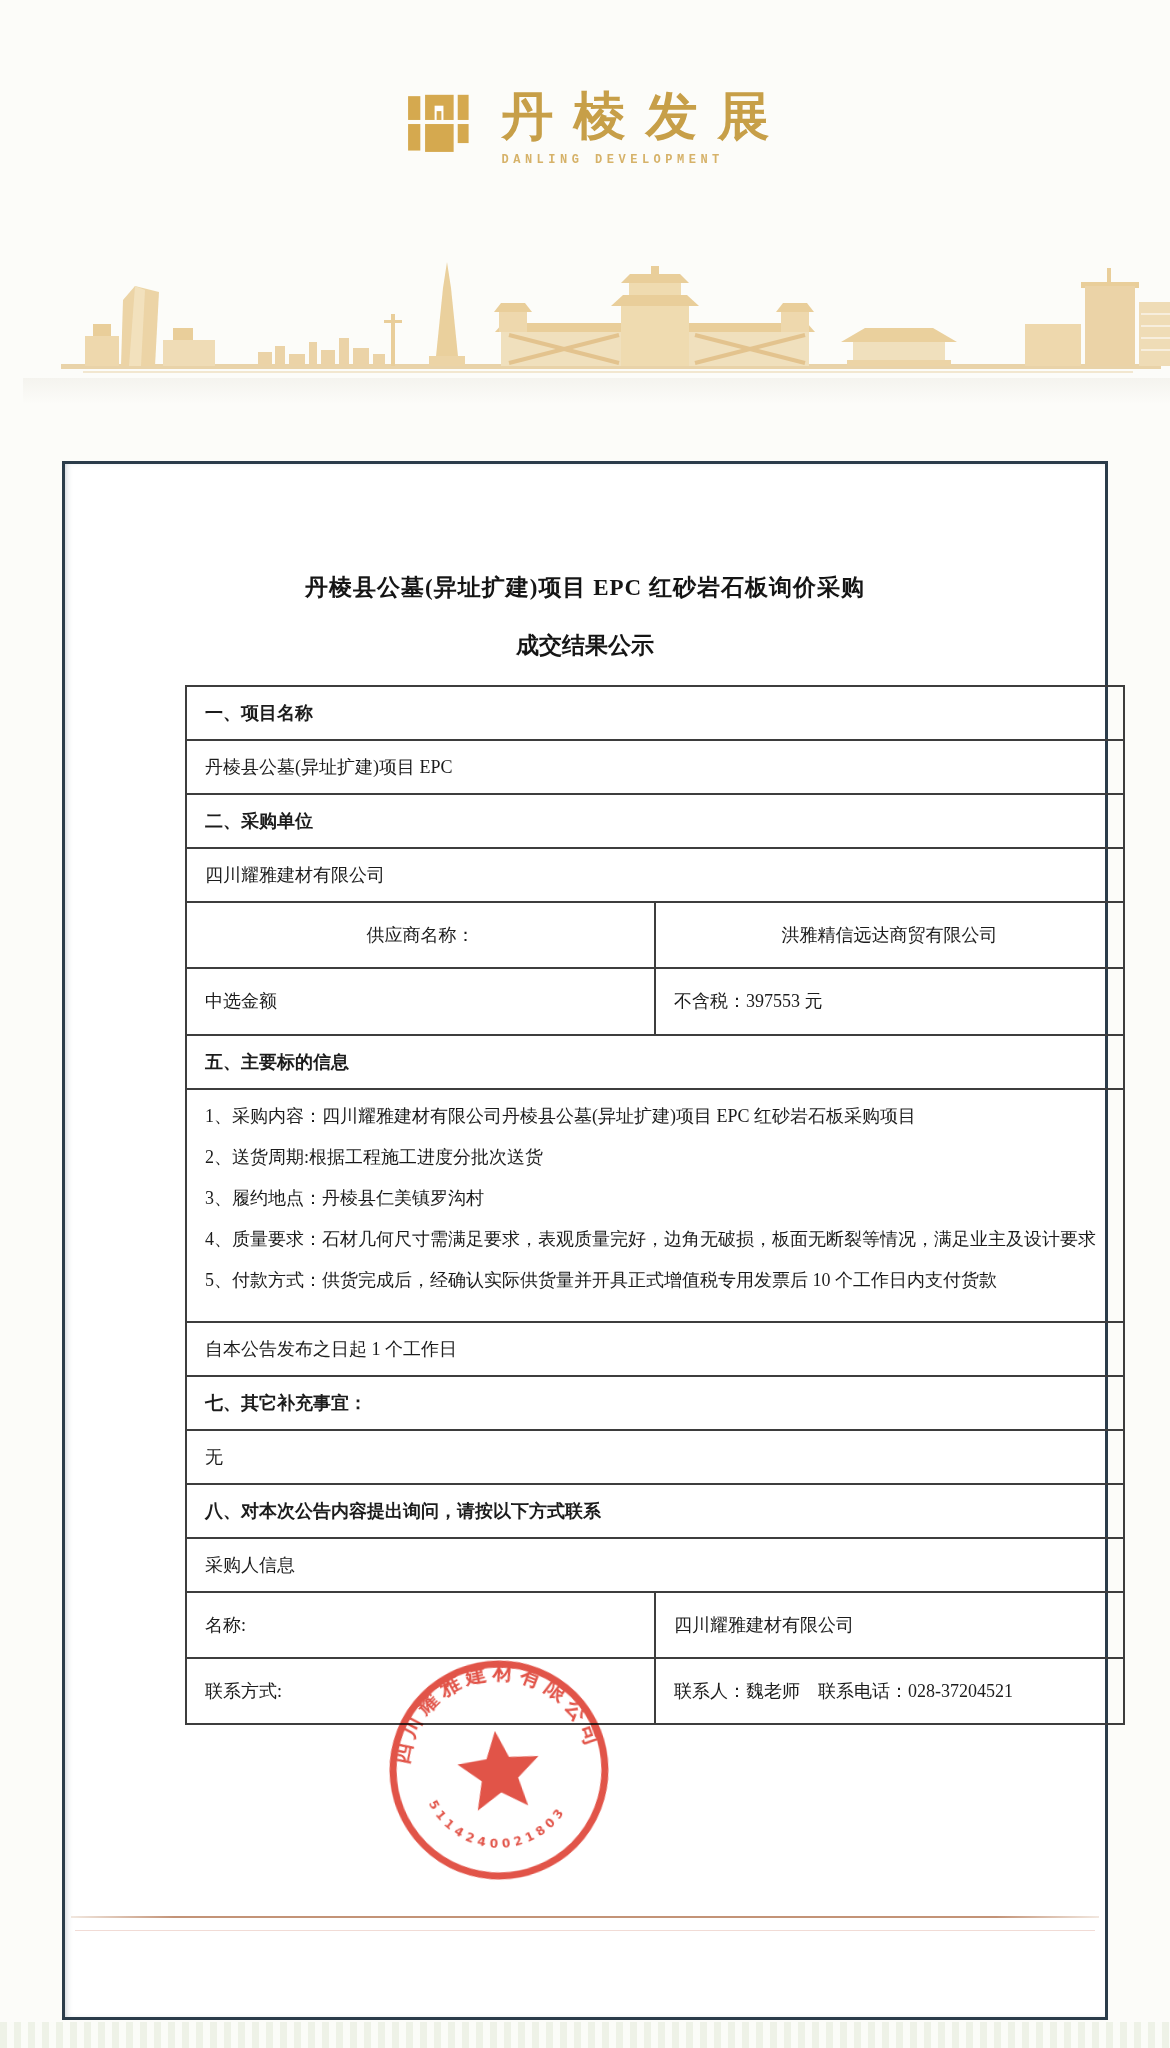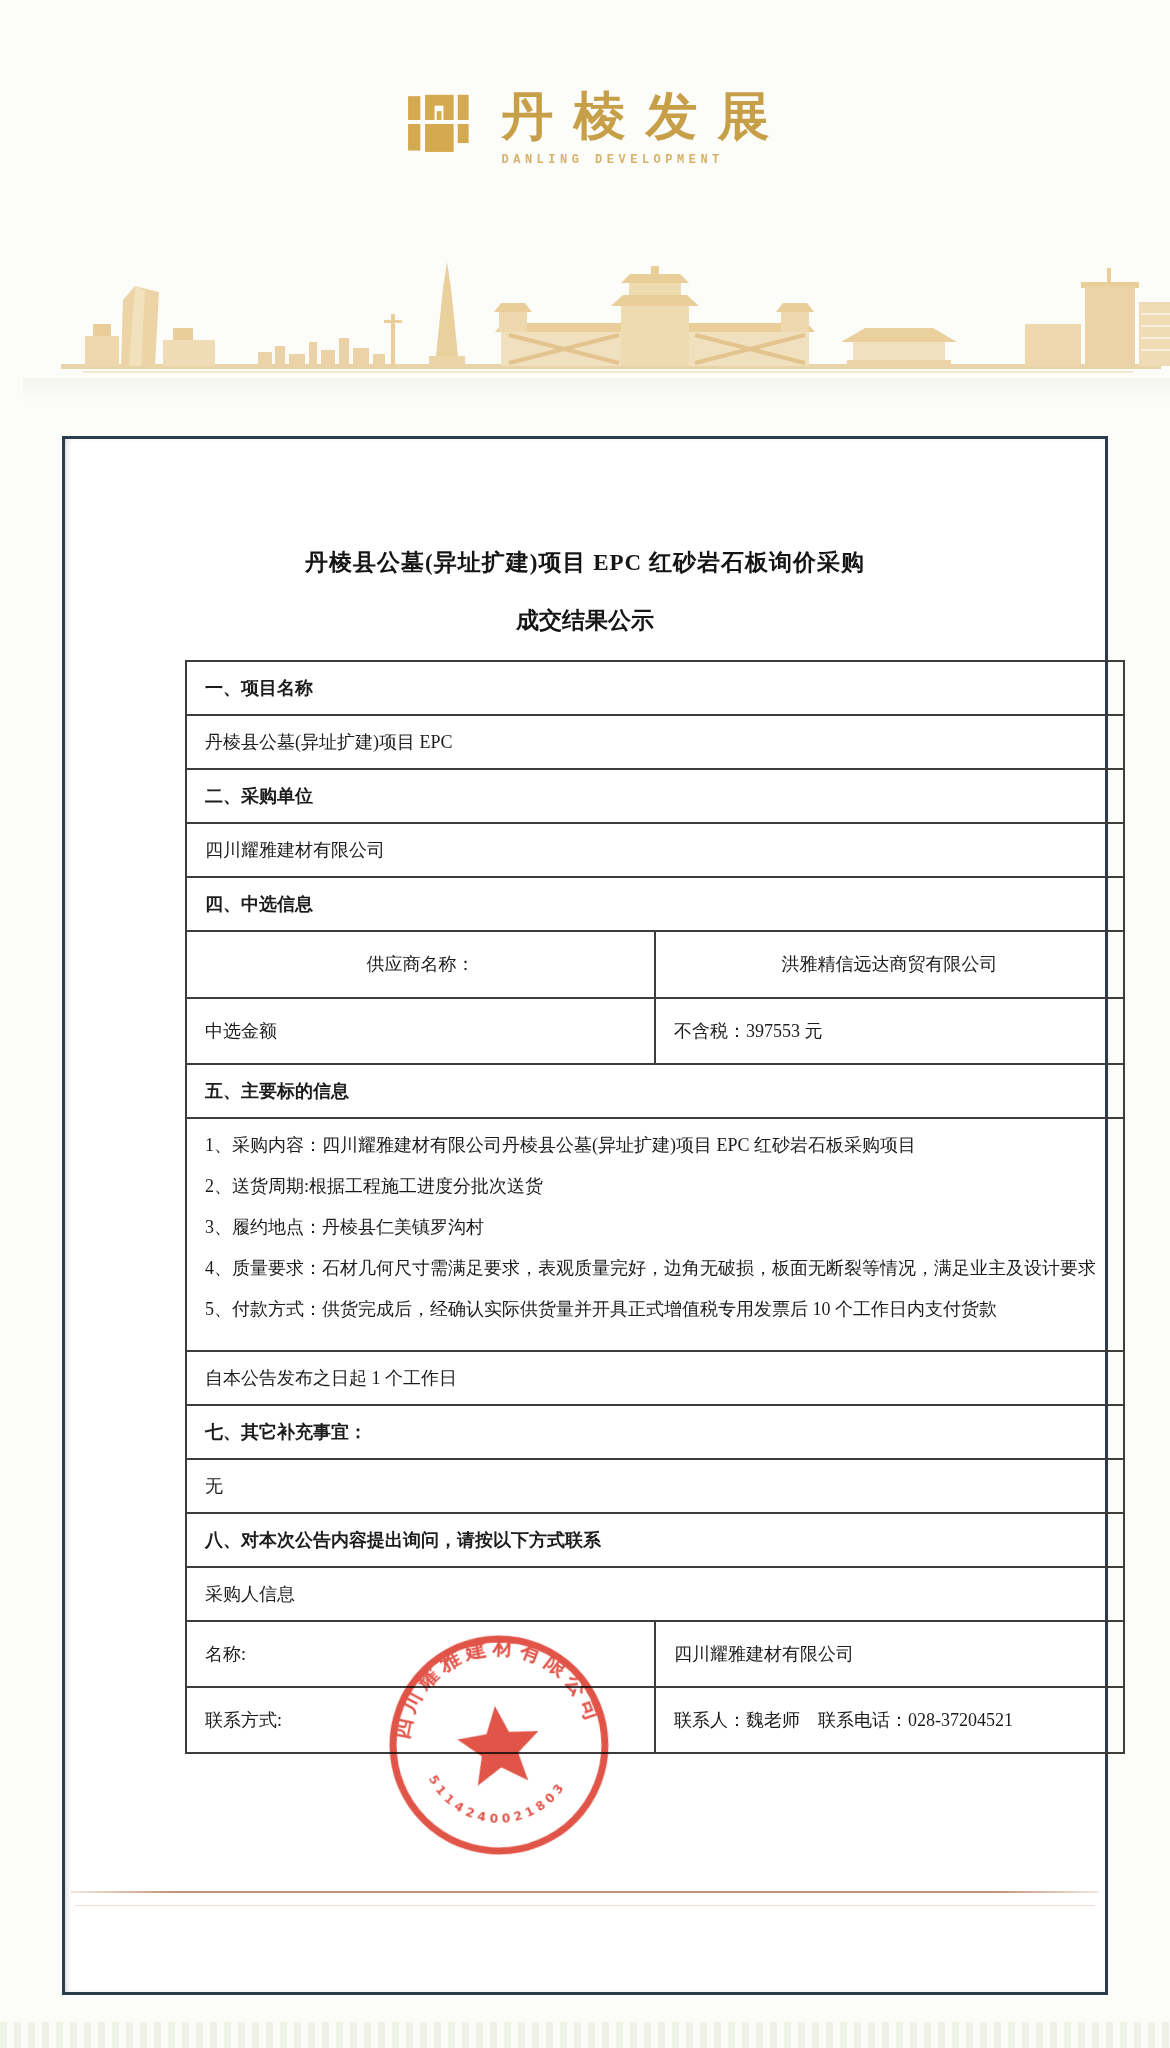--- a/index.html
+++ b/index.html
@@ -19,21 +19,21 @@
   }
   .logo-en{
     margin-top:8px;font-family:"Liberation Mono",monospace;font-weight:bold;
     font-size:12px;letter-spacing:4.5px;color:#d6b269;white-space:nowrap;
   }
   .skyline{position:absolute;left:0;top:228px;width:1170px;height:152px;}
   .hero-fade{position:absolute;left:0;top:378px;width:100%;height:26px;
     background:linear-gradient(to bottom,rgba(210,205,190,.18),rgba(255,255,255,0));}
   
   .doc-card{
-    position:absolute;left:62px;top:436px;width:1040px;height:1553px;
+    position:absolute;left:62px;top:461px;width:1040px;height:1553px;
     border:3px solid #2b3c4a;background:#ffffff;
     box-shadow:inset 4px 0 7px -4px rgba(100,115,135,.45);
   }
   .doc-title{
     text-align:center;margin:108px 60px 0;font-size:23px;font-weight:bold;
     color:#151515;letter-spacing:1px;
   }
   .doc-subtitle{
     text-align:center;margin:27px 0 0;font-size:23px;font-weight:bold;color:#151515;
   }
@@ -180,23 +180,20 @@
         </tr>
         <tr>
           <td colspan="2" class="cell content">丹棱县公墓(异址扩建)项目 EPC</td>
         </tr>
         <tr>
           <td colspan="2" class="cell header">二、采购单位</td>
         </tr>
         <tr>
           <td colspan="2" class="cell content">四川耀雅建材有限公司</td>
         </tr>
-        <tr>
-          <td colspan="2" class="cell header">四、中选信息</td>
-        </tr>
         <tr class="pair tall">
           <td class="cell label">供应商名称：</td>
           <td class="cell value">洪雅精信远达商贸有限公司</td>
         </tr>
         <tr class="pair">
           <td class="cell label">中选金额</td>
           <td class="cell value">不含税：397553 元</td>
         </tr>
         <tr>
           <td colspan="2" class="cell header">五、主要标的信息</td>

